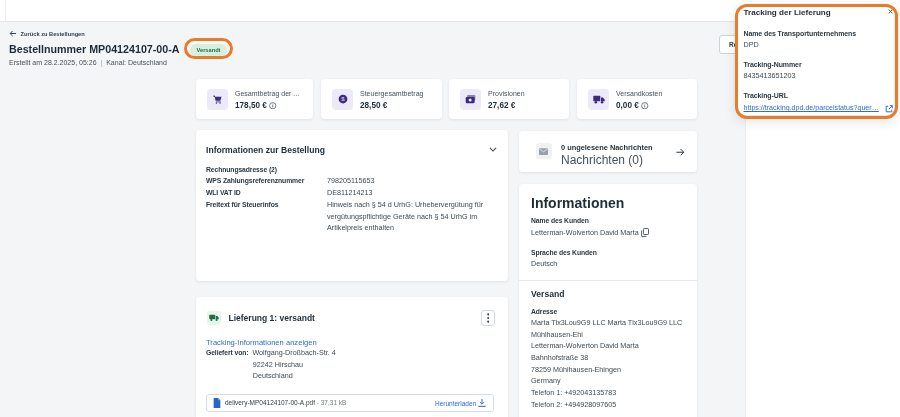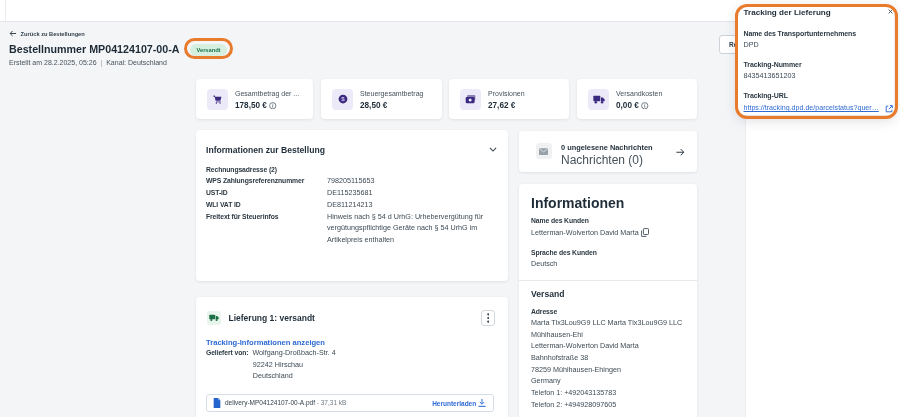--- a/index.html
+++ b/index.html
@@ -1,19 +1,19 @@
 <!DOCTYPE html>
 <html><head><meta charset="utf-8"><style>
 *{margin:0;padding:0;box-sizing:border-box}
 html,body{width:900px;height:417px}
 body{font-family:"Liberation Sans",sans-serif;background:#fff;position:relative;overflow:hidden;color:#24313c}
 .abs{position:absolute;white-space:nowrap}
 .gray{position:absolute;left:0;top:21px;width:745px;height:396px;background:#f4f5f7;border-top:1px solid #e4e5e9}
 .card{position:absolute;background:#fff;border-radius:4px;box-shadow:0 1px 3px rgba(25,35,50,.09)}
-.b{font-weight:bold}
+.b{font-weight:normal}
 .icsq{position:absolute;border-radius:4px;display:flex;align-items:center;justify-content:center}
 .link{color:#2e6bd4}
 .lab{font-weight:bold;color:#2b3842;letter-spacing:-.1px}
 </style></head><body>
 
 <div class="gray"></div>
 <div class="abs" style="left:745px;top:22px;width:155px;height:395px;background:#fff;border-left:1px solid #ececef"></div>
 <div class="abs" style="left:5px;top:0;width:1px;height:21px;background:#ececef"></div>
 
 <div class="abs" style="left:9px;top:29.5px;font-size:5.7px;font-weight:bold;color:#323f4a">
@@ -88,24 +88,20 @@
     <path d="M1 1l3.5 3.5L8 1" stroke="#3a4650" stroke-width="1.2" fill="none"></path>
   </svg>
 
 <div class="abs" style="left:206px;top:163.5px;font-size:7.2px;line-height:11.8px;color:#3d4a54">
 <div style="display:flex">
       <div class="lab" style="width:121px;font-size:6.8px">Rechnungsadresse (2)</div>
     </div>
 <div style="display:flex">
       <div class="lab" style="width:121px;font-size:6.8px">WPS Zahlungsreferenznummer</div>
       <div>798205115653</div>
-    </div>
-<div style="display:flex">
-      <div class="lab" style="width:121px;font-size:6.8px">UST-ID</div>
-      <div>DE115235681</div>
     </div>
 <div style="display:flex">
       <div class="lab" style="width:121px;font-size:6.8px">WLI VAT ID</div>
       <div>DE811214213</div>
     </div>
 <div style="display:flex">
       <div class="lab" style="width:121px;font-size:6.8px">Freitext für Steuerinfos</div>
       <div>Hinweis nach § 54 d UrhG: Urhebervergütung für<br>vergütungspflichtige Geräte nach § 54 UrhG im<br>Artikelpreis enthalten</div>
     </div>
 </div>

